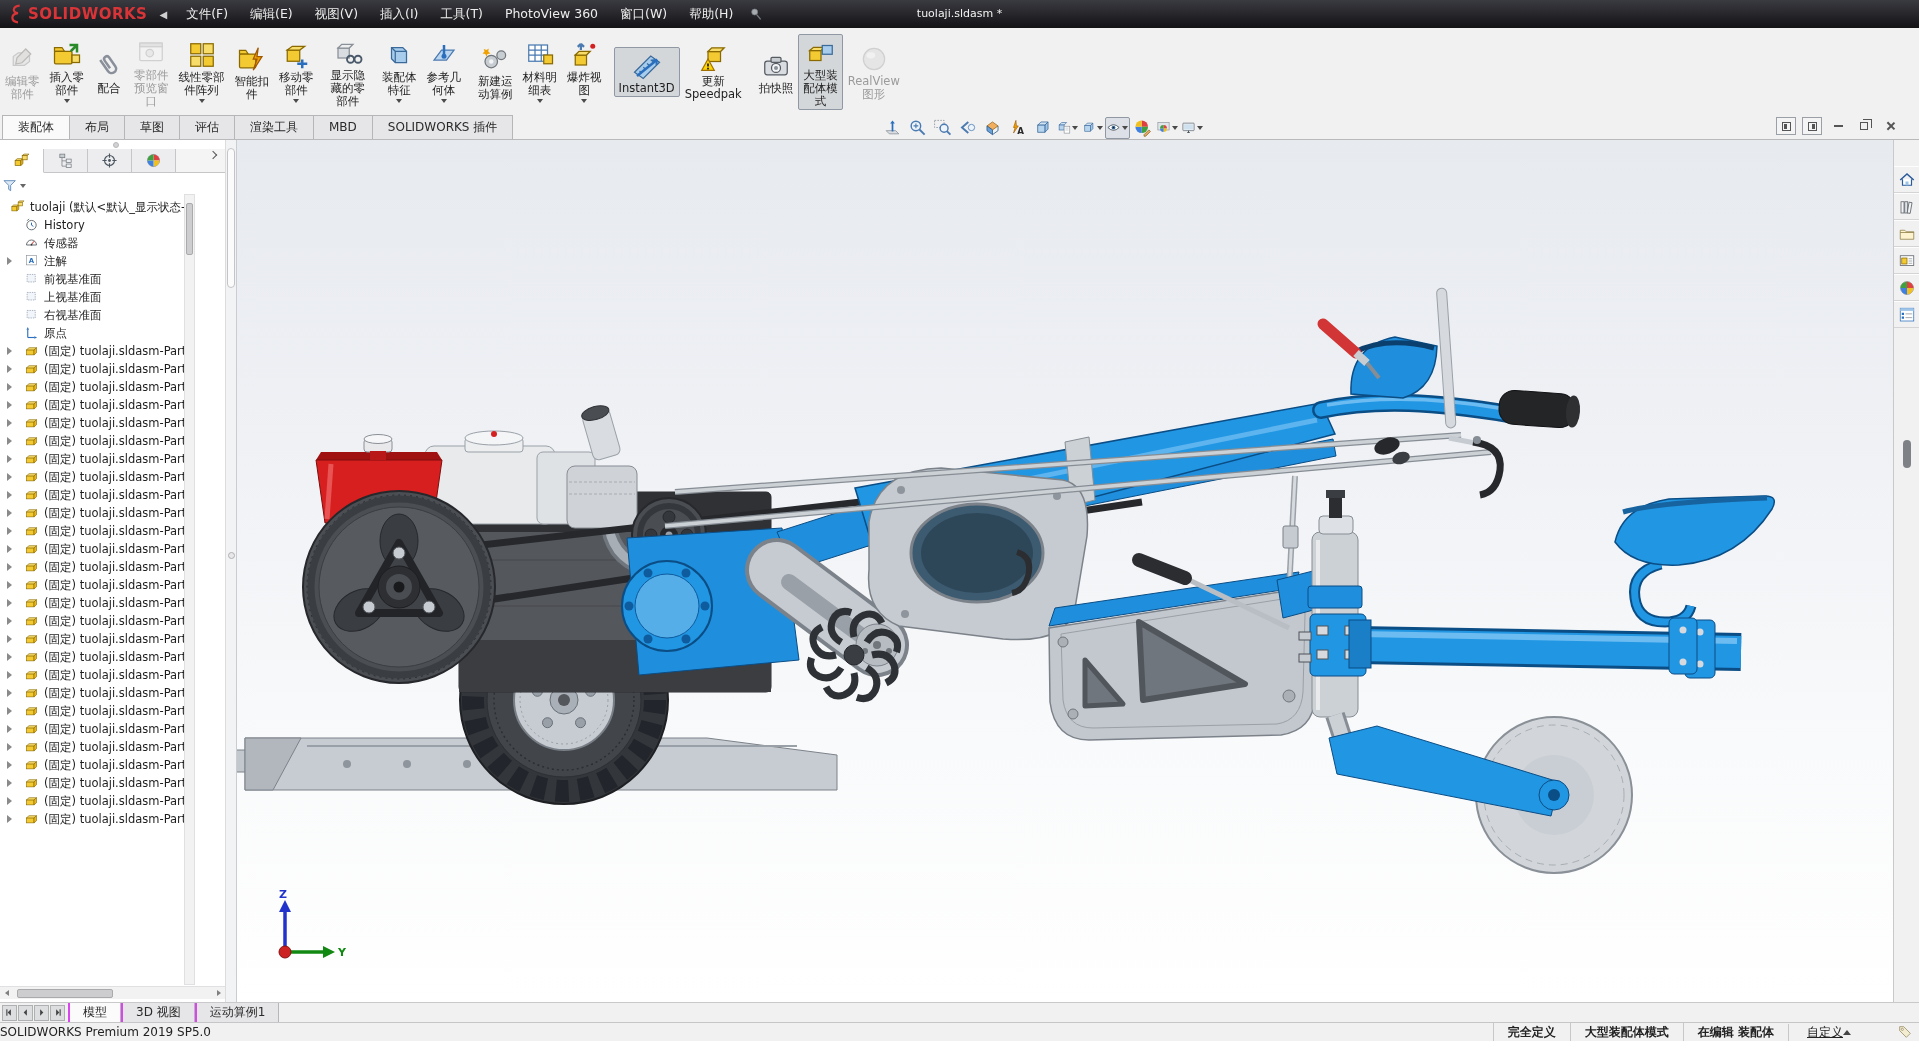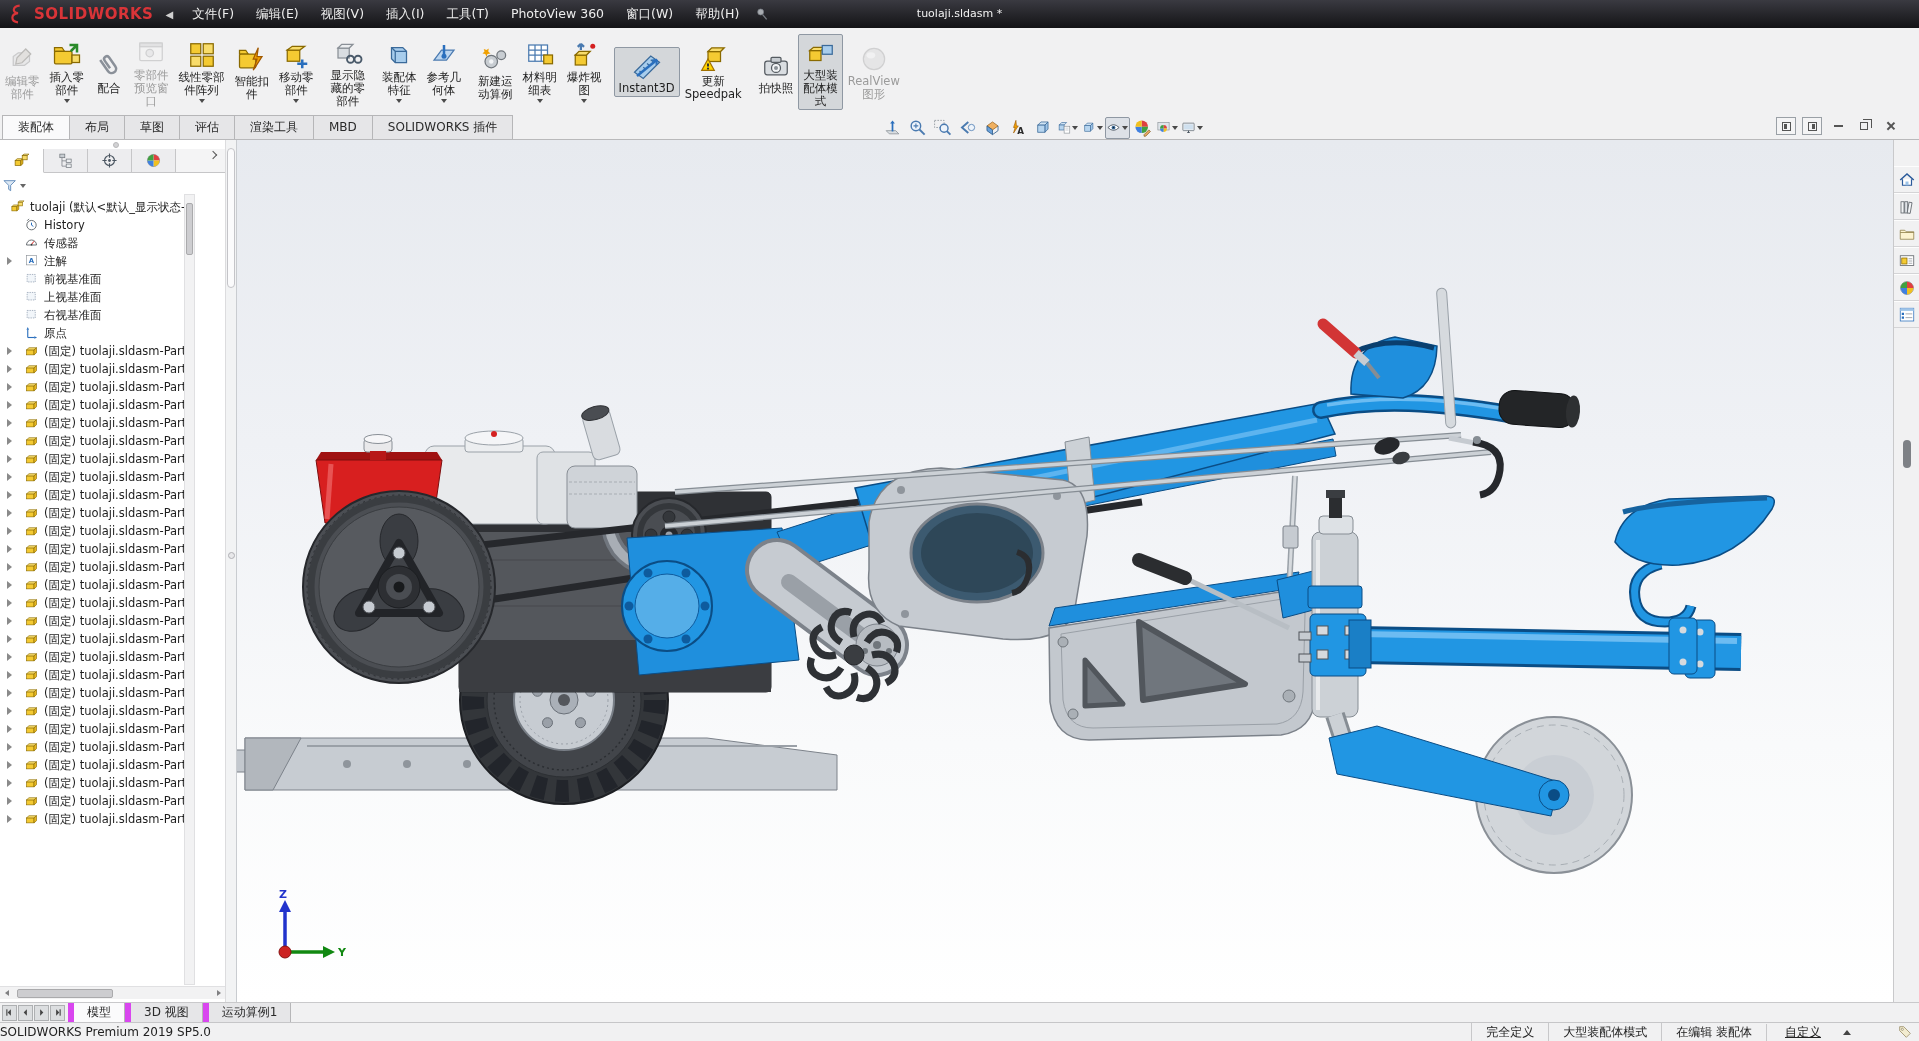--- a/index.html
+++ b/index.html
@@ -3,21 +3,21 @@
 <meta charset="utf-8">
 <style>
   * { margin:0; padding:0; box-sizing:border-box; }
   html,body { width:1919px; height:1041px; overflow:hidden; }
   body { font-family:"DejaVu Sans","Liberation Sans",sans-serif; font-size:12px; color:#1e1e1e; }
   #app { position:relative; width:1919px; height:1041px; background:#f1f1f2; overflow:hidden; }
 
   
   .titlebar { position:absolute; left:0; top:0; width:100%; height:28px;
     background:linear-gradient(#3a3a41,#131316); color:#e8e8e8; display:flex; align-items:center; z-index:50; }
-  .logo { display:flex; align-items:center; gap:6px; padding:0 10px 0 8px; height:100%; }
+  .logo { display:flex; align-items:center; gap:0; padding:0 10px 0 8px; height:100%; }
   .logo-text { color:#d93438; font-weight:bold; font-size:15px; letter-spacing:.5px; }
   .collapse-arrow { color:#cfcfcf; font-size:10px; margin:0 8px 0 2px; }
   .menus { display:flex; height:100%; align-items:center; }
   .menu-item { padding:0 11px; font-size:12.5px; line-height:28px; color:#ededed; cursor:default; }
   .pin-ic { width:16px; height:16px; margin-left:4px; opacity:.8; }
   .doc-title { position:absolute; left:0; right:0; top:0; height:28px; line-height:28px; text-align:center;
     font-size:11px; color:#f2f2f2; pointer-events:none; }
   .tb-right { margin-left:auto; display:flex; align-items:center; height:100%; z-index:2; }
   .searchbox { display:flex; align-items:center; width:196px; height:20px; background:#fff;
     border:1px solid #6f7f95; border-radius:2px; margin-right:10px; }
@@ -113,30 +113,30 @@
   .tpbtns { margin-top:26px; display:flex; flex-direction:column; }
   .tpbtn { width:26px; height:27px; display:flex; align-items:center; justify-content:center; border-bottom:1px solid #d4d4d6; border-top:1px solid #fdfdfd; }
   .tpbtn svg { width:18px; height:18px; }
   .tp-handle { position:absolute; left:9px; top:300px; width:8px; height:28px; background:#7e8186; border-radius:4px; }
 
   
   .bottombar { position:absolute; left:0; top:1002px; width:100%; height:20px; background:#f1f1f2; border-top:1px solid #c9c9cb; display:flex; align-items:stretch; }
   .bnav { display:flex; align-items:center; gap:1px; padding:1px 3px 1px 2px; }
   .bnavbtn { width:15px; height:16px; background:#dcdee0; border:1px solid #aeb0b2; display:flex; align-items:center; justify-content:center; }
   .bnavbtn svg { width:11px; height:11px; }
-  .btab { padding:0 13px; line-height:19px; font-size:12px; background:#e6e6e8; border-right:1px solid #b6b6b8; border-left:6px solid #d946ef; color:#2a2a2a; }
+  .btab { padding:0 13px; line-height:19px; font-size:12px; background:#e6e6e8; border-right:1px solid #b6b6b8; border-left:2px solid #d946ef; color:#2a2a2a; }
   .btab.active { background:#fbfbfc; }
 
   
   .statusbar { position:absolute; left:0; top:1022px; width:100%; height:19px; background:#f1f1f2; border-top:1px solid #c6c6c8;
     display:flex; align-items:center; font-size:12px; color:#222; }
   .status-left { }
   .status-right { margin-left:auto; display:flex; align-items:center; height:100%; }
-  .sseg { padding:0 14px; border-left:1px solid #c8c8ca; line-height:18px; white-space:nowrap; }
-  .scustom { display:flex; align-items:center; gap:22px; padding:0 18px; border-left:1px solid #c8c8ca;text-decoration:underline; }
+  .sseg { padding:0 14px; border-left:1px solid #c8c8ca; line-height:18px; white-space:nowrap;font-weight:bold; }
+  .scustom { display:flex; align-items:center; gap:0; padding:0 18px; border-left:1px solid #c8c8ca;text-decoration:underline; }
   .up-tri { width:0; height:0; border:4px solid transparent; border-bottom:5px solid #444; margin-top:-4px; }
   .stag { width:16px; height:16px; margin:0 6px 0 28px; }
 </style>
 </head>
 <body>
 
 <svg width="0" height="0" style="position:absolute">
 <defs>
 <symbol id="sym-editcomp" viewBox="0 0 24 24">
         <path d="M5 10l4-3h9v7l-4 3H5z" fill="#d9dde1" stroke="#8a9097"></path>

